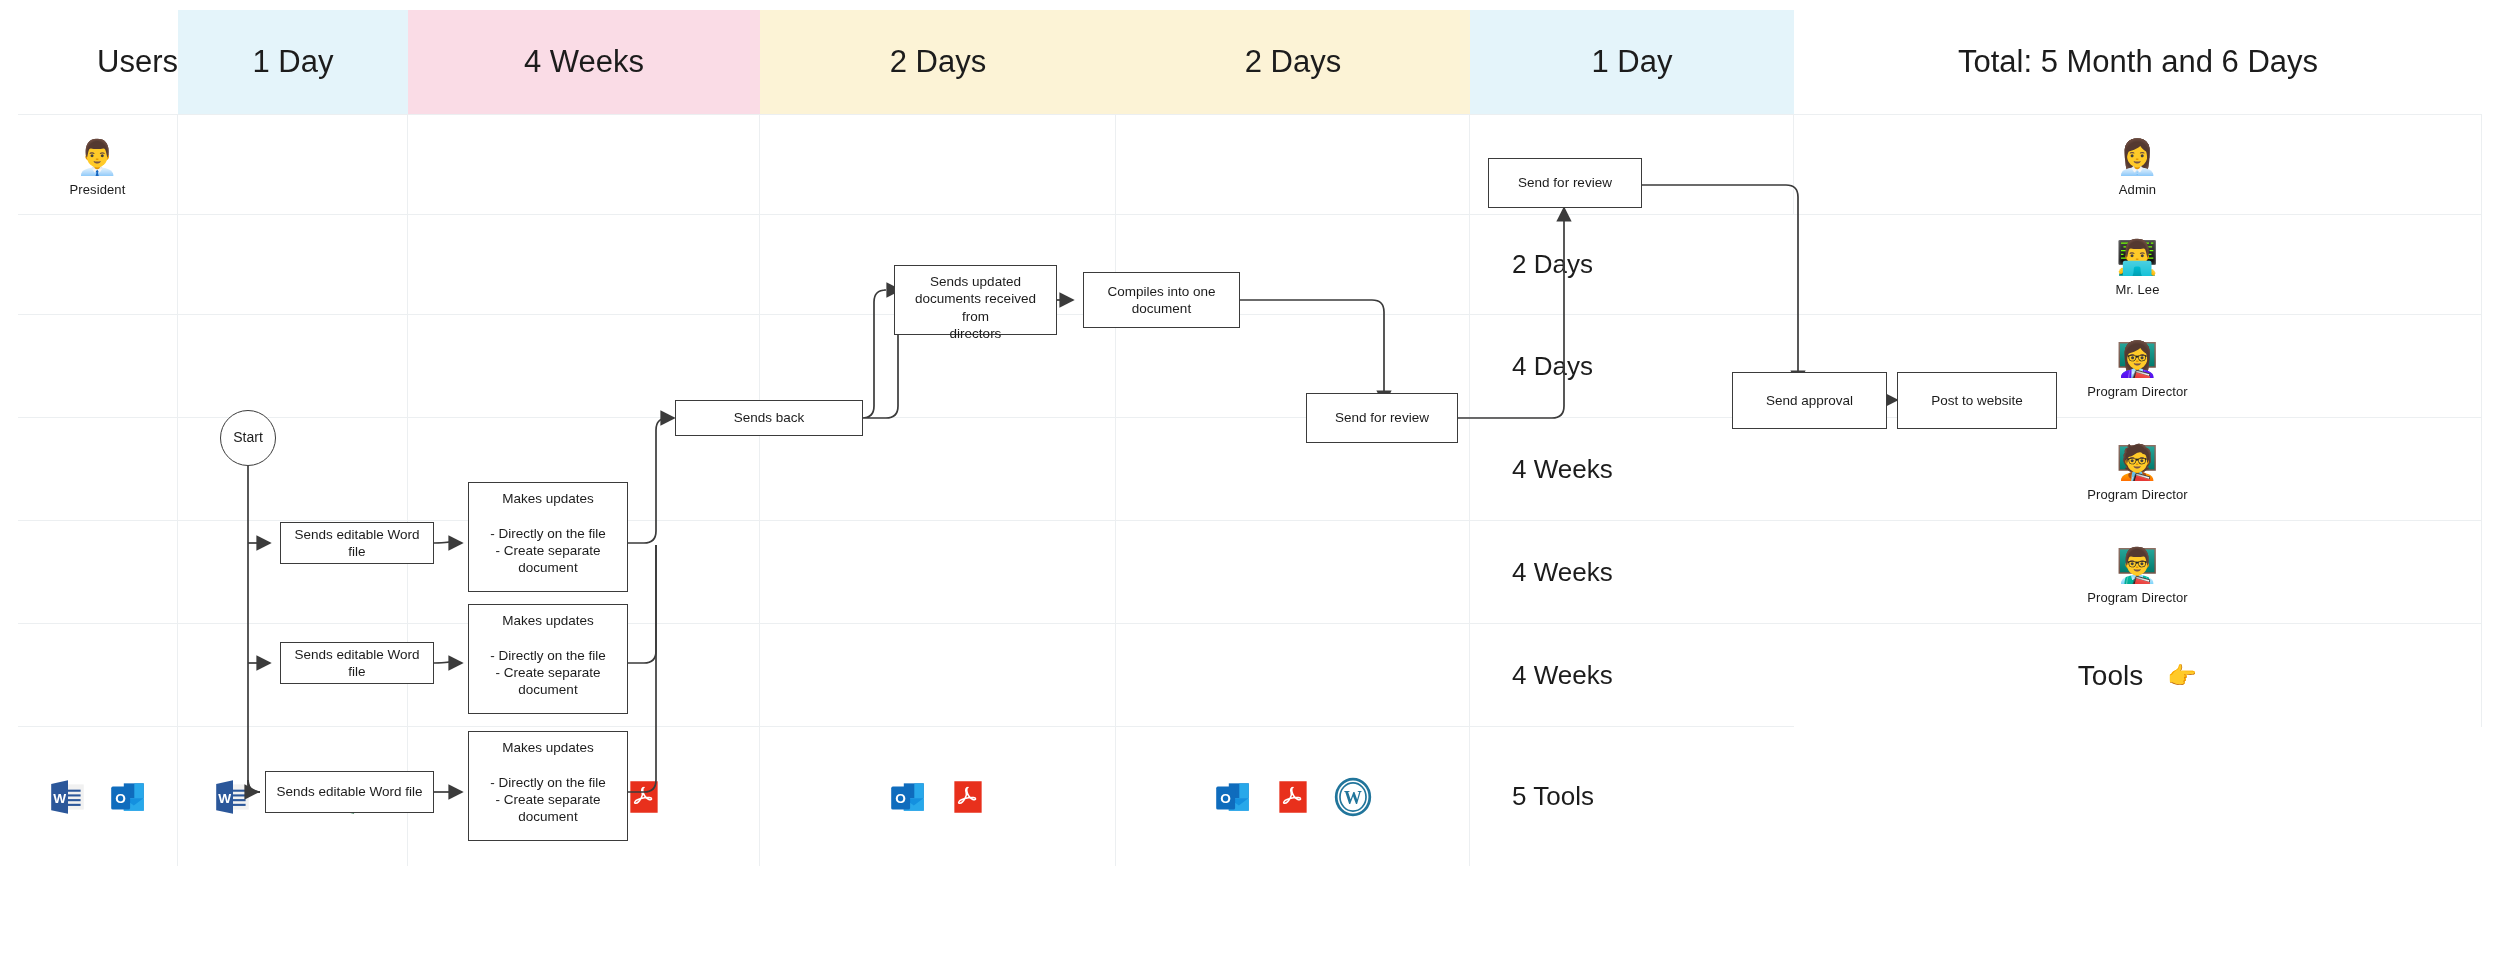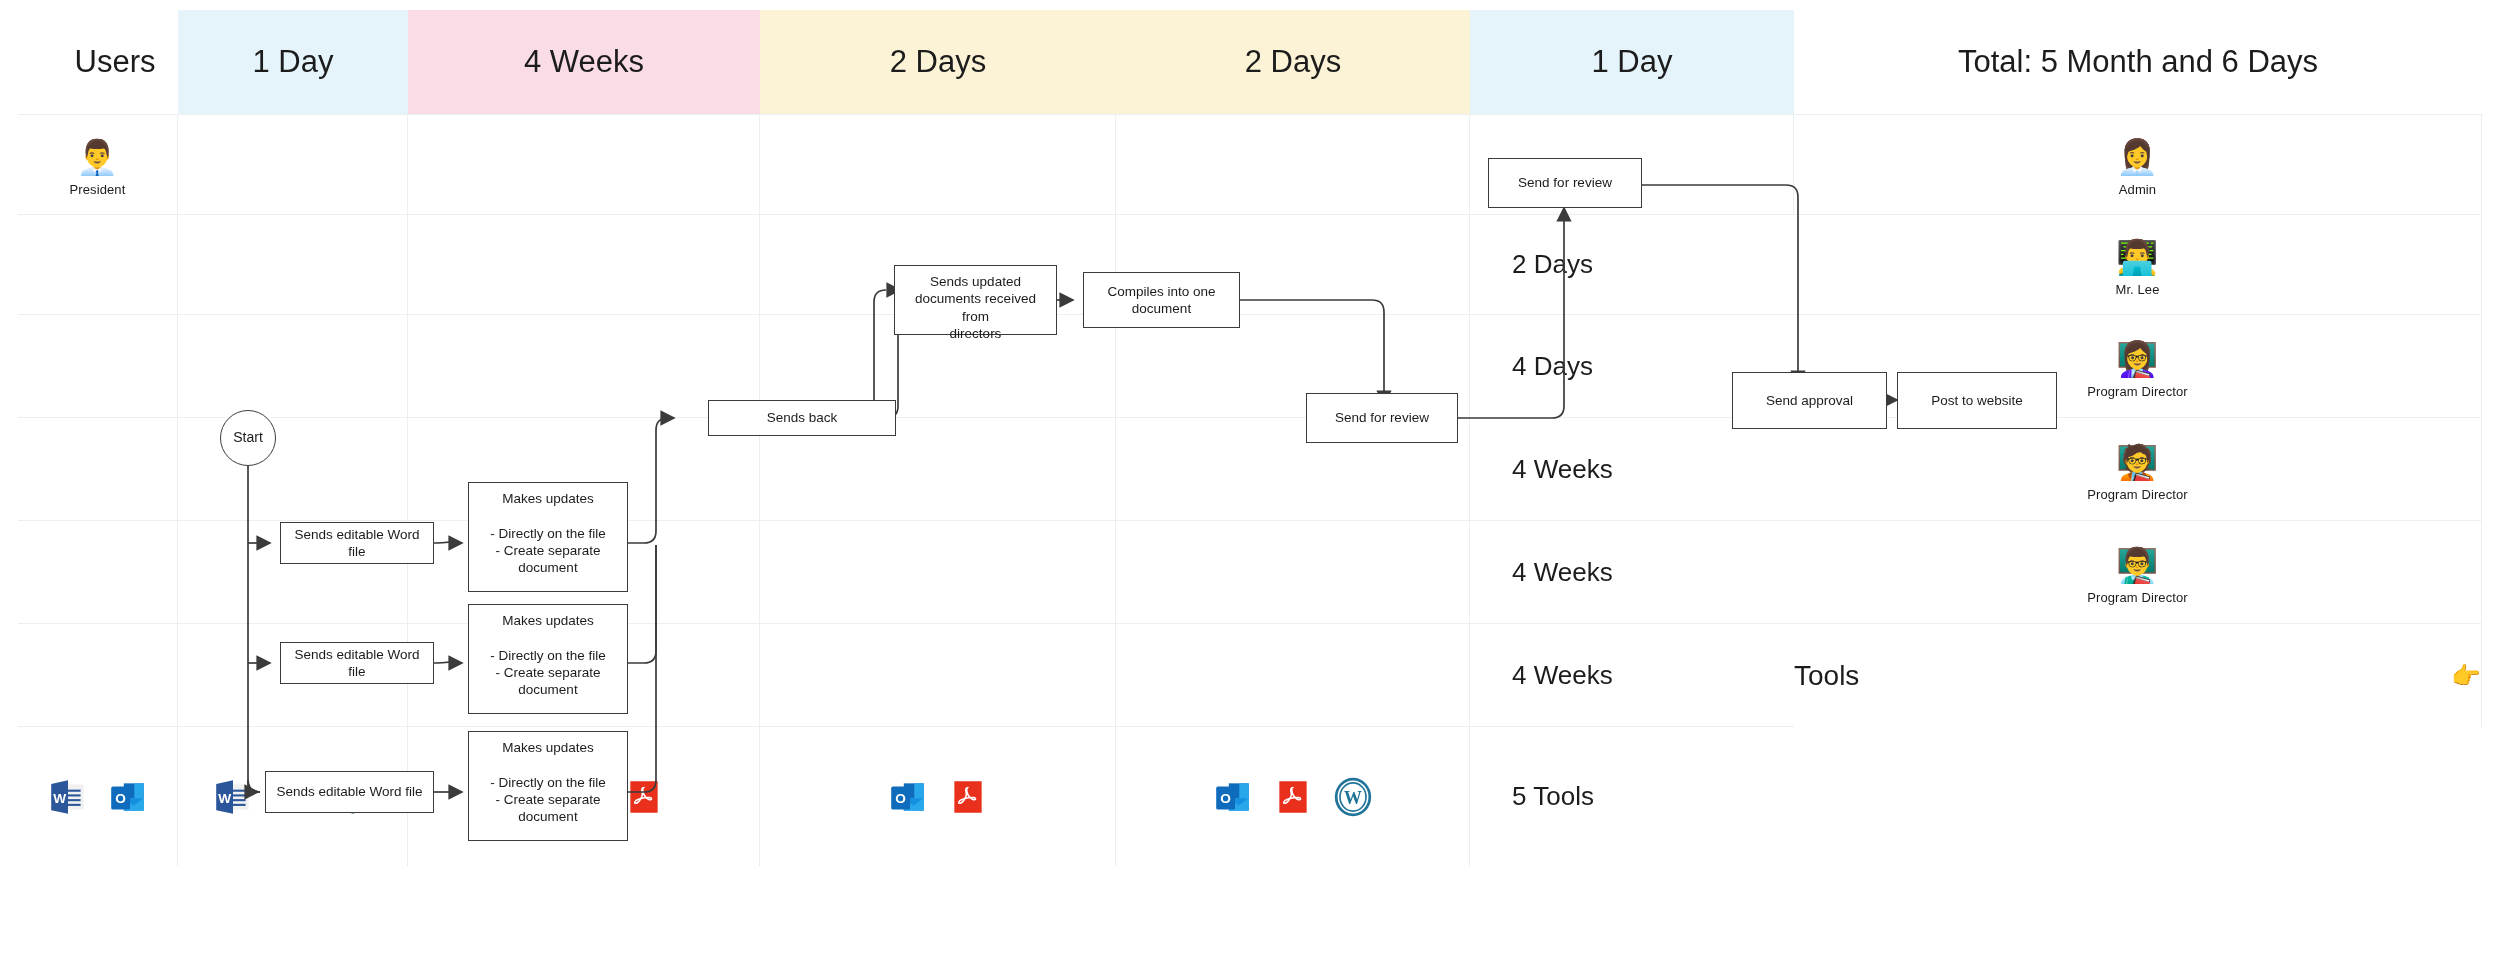--- a/index.html
+++ b/index.html
@@ -37,21 +37,21 @@
   .hdr {
     display: flex;
     align-items: center;
     justify-content: center;
     font-size: 31px;
     color: #1c1c1c;
     font-weight: 400;
     border-bottom: 1px solid #eceff1;
     border-right: none;
   }
-  .hdr.c0 { background: #ffffff; justify-content: center; padding-left: 34px; }
+  .hdr.c0 { background: #ffffff; justify-content: flex-end; padding-left: 34px; }
   .hdr.c1 { background: #e4f4fa; }
   .hdr.c2 { background: #fadce6; }
   .hdr.c3 { background: #fcf3d6; }
   .hdr.c4 { background: #fcf3d6; }
   .hdr.c5 { background: #e4f4fa; }
   .hdr.c6 { background: #ffffff; }
 
   
   .usercell {
     display: flex;
@@ -82,21 +82,21 @@
     align-items: center;
     padding-left: 42px;
     font-size: 26px;
     color: #1c1c1c;
   }
 
   
   .toolslabel {
     display: flex;
     align-items: center;
-    justify-content: space-between;
+    justify-content: center;
     gap: 24px;
     font-size: 28px;
     color: #1c1c1c;
   }
   .toolsrow {
     display: flex;
     align-items: center;
     justify-content: center;
     gap: 18px;
   }
@@ -449,21 +449,21 @@
 
 - Directly on the file
 - Create separate
 document</div>
     <div class="node lft" style="left:468px; top:731px; width:160px; height:110px;">Makes updates
 
 - Directly on the file
 - Create separate
 document</div>
 
-    <div class="node ctr" style="left:708px; top:400px; width:188px; height:36px;text-align:center;">Sends back</div>
+    <div class="node ctr" style="left:675px; top:400px; width:188px; height:36px;text-align:center;">Sends back</div>
 
     <div class="node lft" style="left:894px; top:265px; width:163px; height:70px;">Sends updated
 documents received from
 directors</div>
     <div class="node ctr" style="left:1083px; top:272px; width:157px; height:56px;">Compiles into one
 document</div>
 
     <div class="node ctr" style="left:1488px; top:158px; width:154px; height:50px;">Send for review</div>
     <div class="node ctr" style="left:1306px; top:393px; width:152px; height:50px;">Send for review</div>
 

